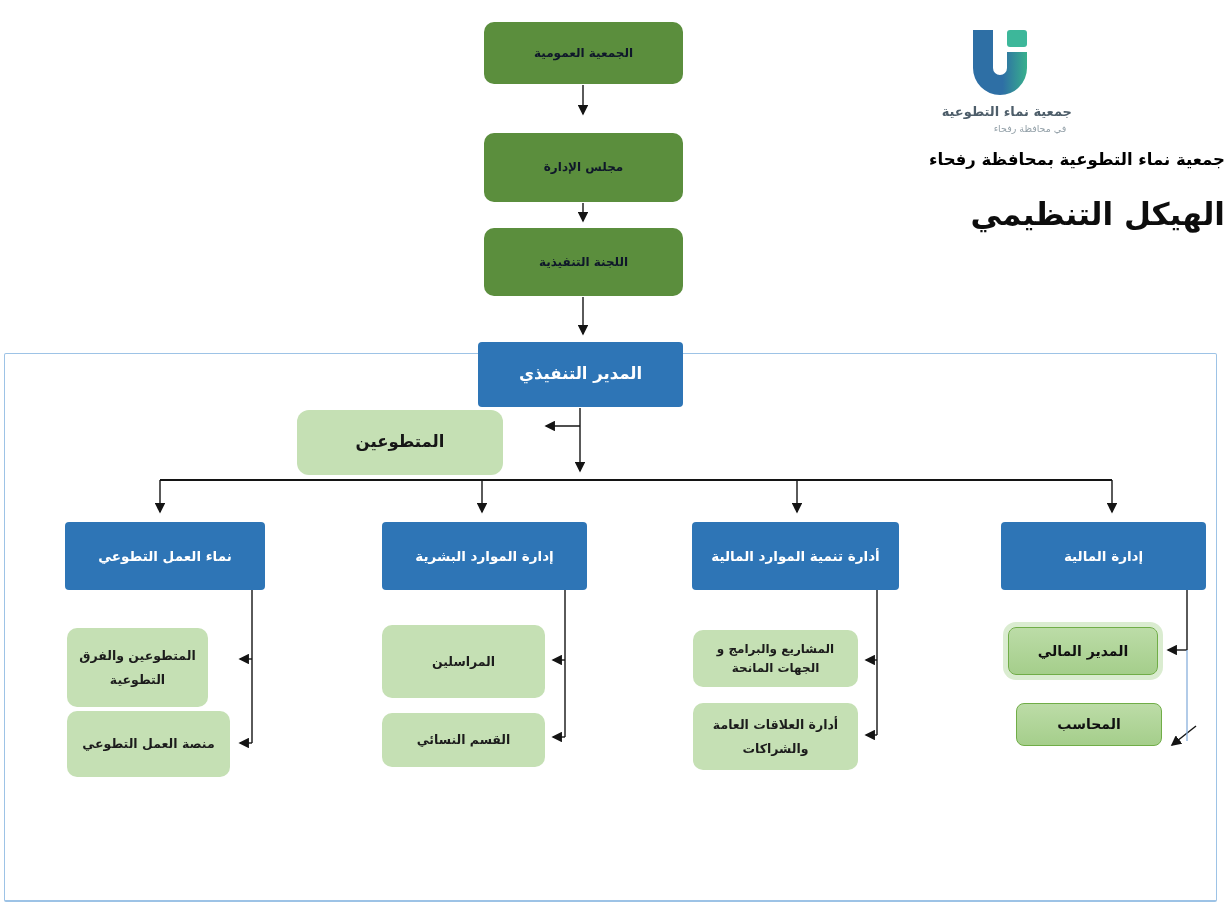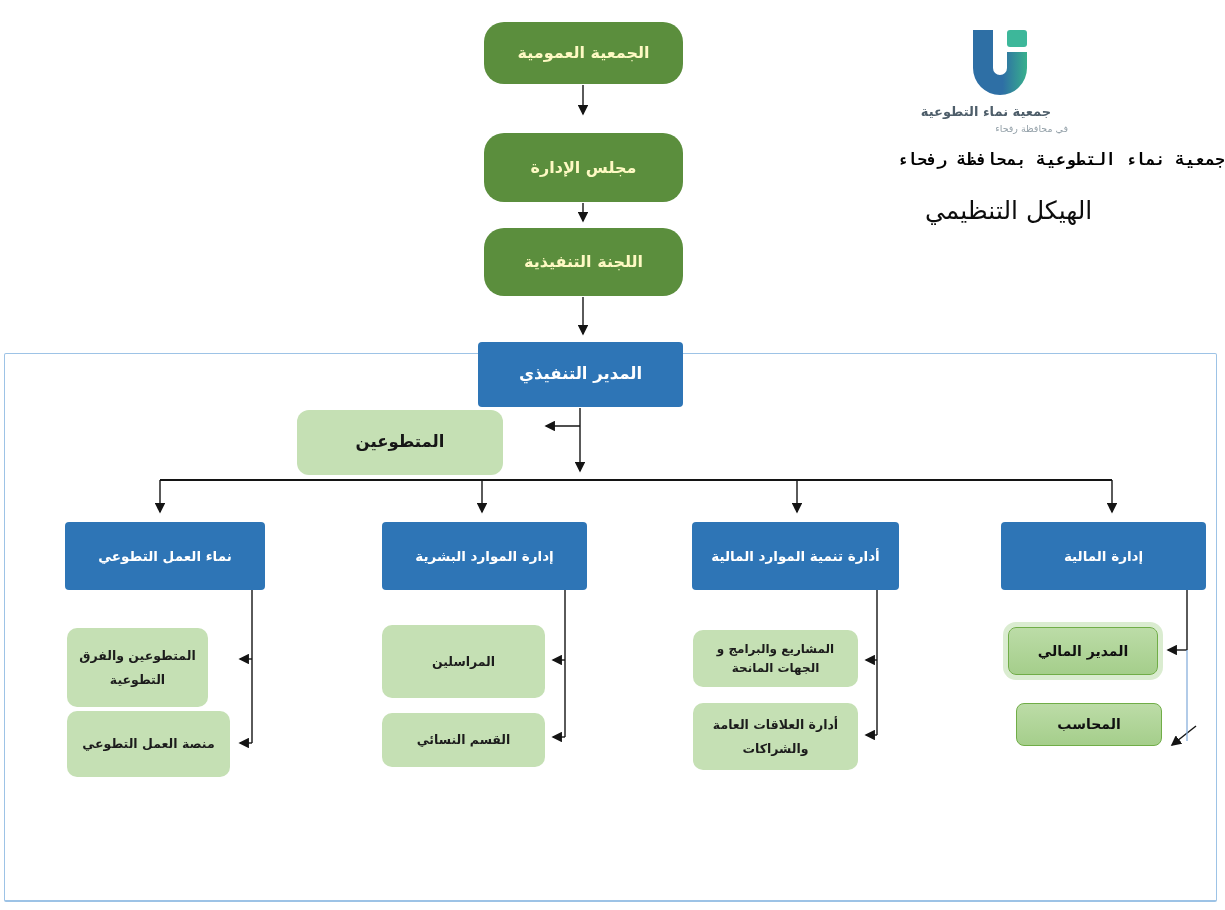--- a/index.html
+++ b/index.html
@@ -12,42 +12,42 @@
          border:1.6px solid #9dc3e6;border-radius:2px;box-sizing:border-box;
          border-bottom-width:2.4px;z-index:0;}
 
   
   .wires{position:absolute;left:0;top:0;width:1225px;height:910px;z-index:3;pointer-events:none;}
 
   
   .node{position:absolute;display:flex;align-items:center;justify-content:center;
         text-align:center;direction:rtl;font-weight:bold;box-sizing:border-box;z-index:2;
         line-height:1.35;}
-  .g  {background:#5b8e3d;color:#fef9c3;border-radius:20px;font-size:16px;white-space:nowrap;}
+  .g  {background:#5b8e3d;color:#0f172a;border-radius:10px;font-size:12px;white-space:nowrap;}
   .b  {background:#2e75b6;color:#ffffff;border-radius:4px;font-size:13.5px;white-space:nowrap;}
   .exec{font-size:16.5px;}
   .sec{background:#c5e0b4;color:#161616;border-radius:12px;font-size:16.5px;white-space:nowrap;}
   .lg {background:#c5e0b4;color:#1c1c1c;border-radius:10px;font-size:12.5px;
        line-height:1.9;padding:0 12px;}
   .lg.tight{font-size:12px;line-height:1.55;padding:0 8px;}
   .mg {background:linear-gradient(180deg,#bcdca7,#a5ce8b);color:#101010;
        border:1.6px solid #70ad47;border-radius:8px;font-size:14px;white-space:nowrap;}
   .halo{box-shadow:0 0 0 5px #daecd0;}
 
   
   .logo{position:absolute;left:973px;top:30px;width:54px;height:65px;z-index:2;}
-  .logo-title{position:absolute;left:900px;top:104px;width:172px;text-align:center;
+  .logo-title{position:absolute;left:900px;top:104px;width:172px;text-align:right;
               font-size:13px;font-weight:bold;color:#4e5e6a;direction:rtl;z-index:2;}
-  .logo-subtitle{position:absolute;left:896px;top:123px;width:172px;
+  .logo-subtitle{position:absolute;left:944px;top:123px;width:172px;text-align:center;
               font-size:9.5px;color:#94a1a9;direction:rtl;z-index:2;}
   .org-name{position:absolute;left:915px;top:150px;width:310px;text-align:right;
               font-size:16.5px;font-weight:bold;color:#000000;direction:rtl;
-              white-space:nowrap;z-index:2;font-family:Liberation Mono, monospace;}
-  .page-title{position:absolute;left:925px;top:196px;width:300px;text-align:left;
-              font-size:25px;font-weight:normal;color:#0d0d0d;direction:rtl;z-index:2;}
+              white-space:nowrap;z-index:2;}
+  .page-title{position:absolute;left:925px;top:196px;width:300px;text-align:right;
+              font-size:31px;font-weight:bold;color:#0d0d0d;direction:rtl;z-index:2;}
 </style>
 </head>
 <body>
 
 <div class="stage">
 
   <div class="logo">
     <svg width="54" height="65" viewBox="0 0 54 65">
       <defs>
         <linearGradient id="ug" x1="0" y1="0" x2="1" y2="0">

